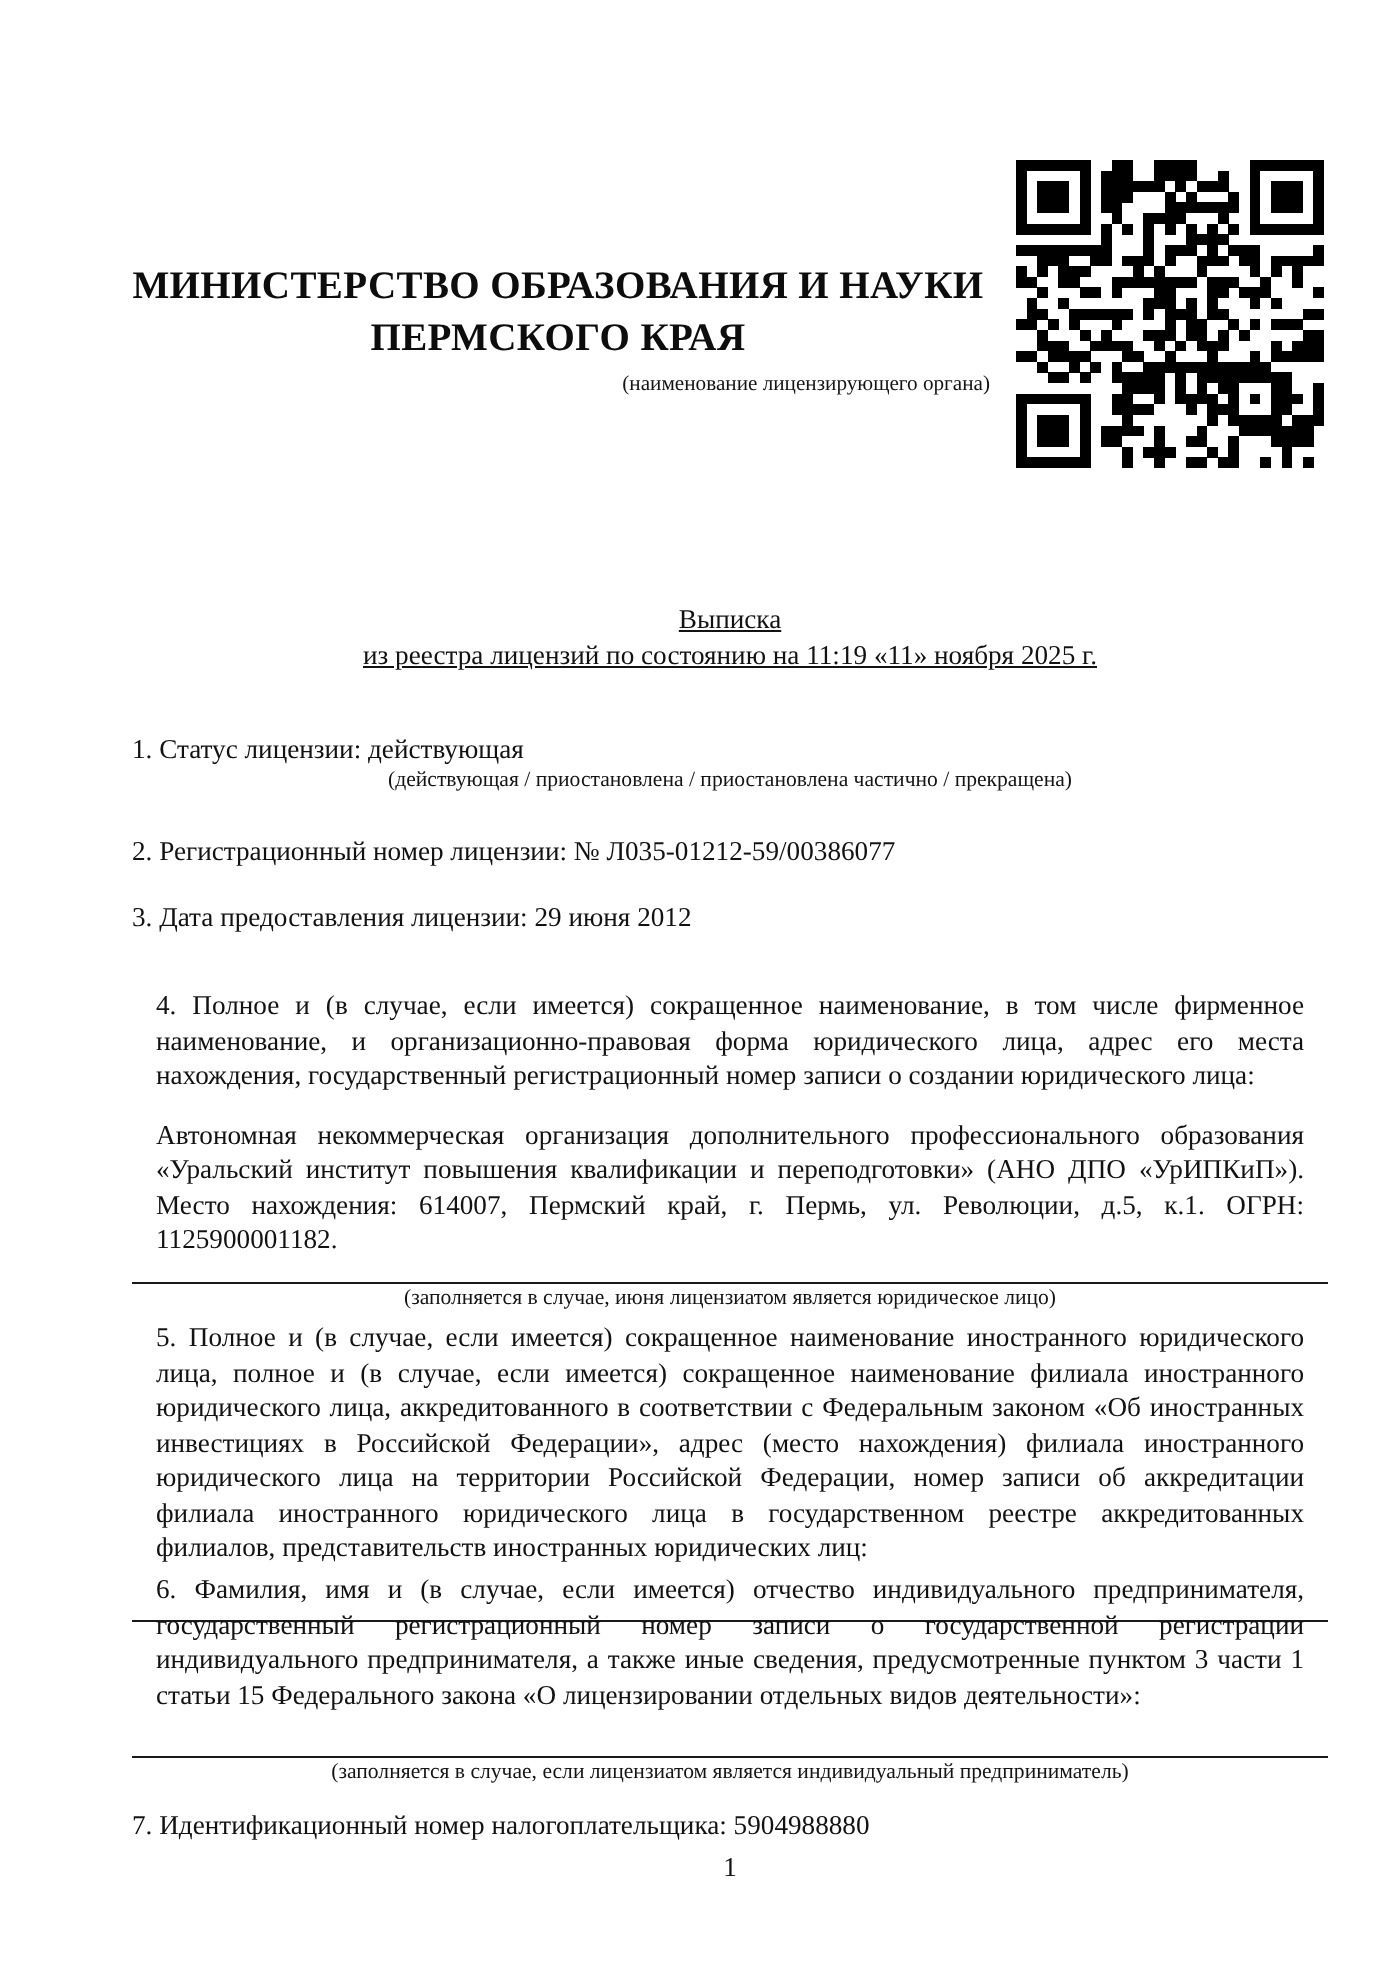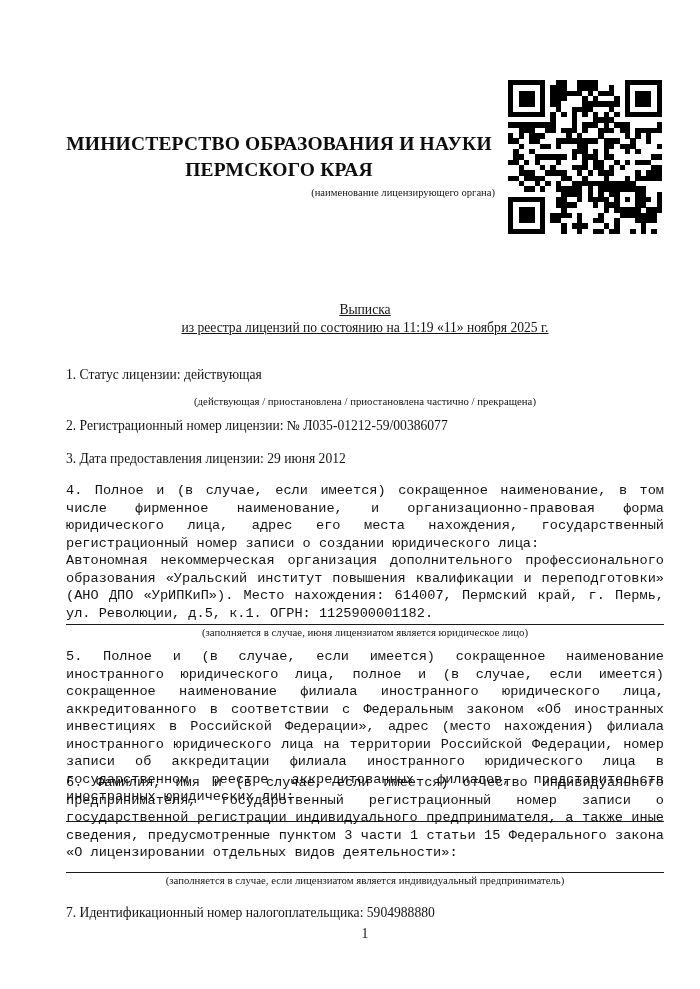--- a/index.html
+++ b/index.html
@@ -66,43 +66,42 @@
   
   .item {
     position: absolute;
     left: 66px;
     width: 598px;
     font-size: 13.6px;
     line-height: 17.5px;
   }
   .para-justify {
     text-align: justify;
-    margin: 0;
-    font-family: Liberation Mono, monospace;
+    margin: 12px;
   }
   .para-plain { margin: 0; }
   .blank-answer { height: 13px; }
   .blank-answer.short { height: 8px; }
   .field-rule {
     border-top: 1.6px solid #1a1a1a;
     margin-top: 2px;
     height: 0;
   }
   .field-note {
     text-align: center;
     font-size: 10.8px;
     line-height: 13px;
     margin-top: 1px;
     color: #141414;
   }
   .item1-note {
     text-align: center;
     font-size: 10.8px;
     line-height: 13px;
-    margin-top: 11px;
+    margin-top: 0;
     color: #141414;
   }
 
   .page-number {
     position: absolute;
     left: 66px;
     top: 926px;
     width: 598px;
     text-align: center;
     font-size: 13.6px;

